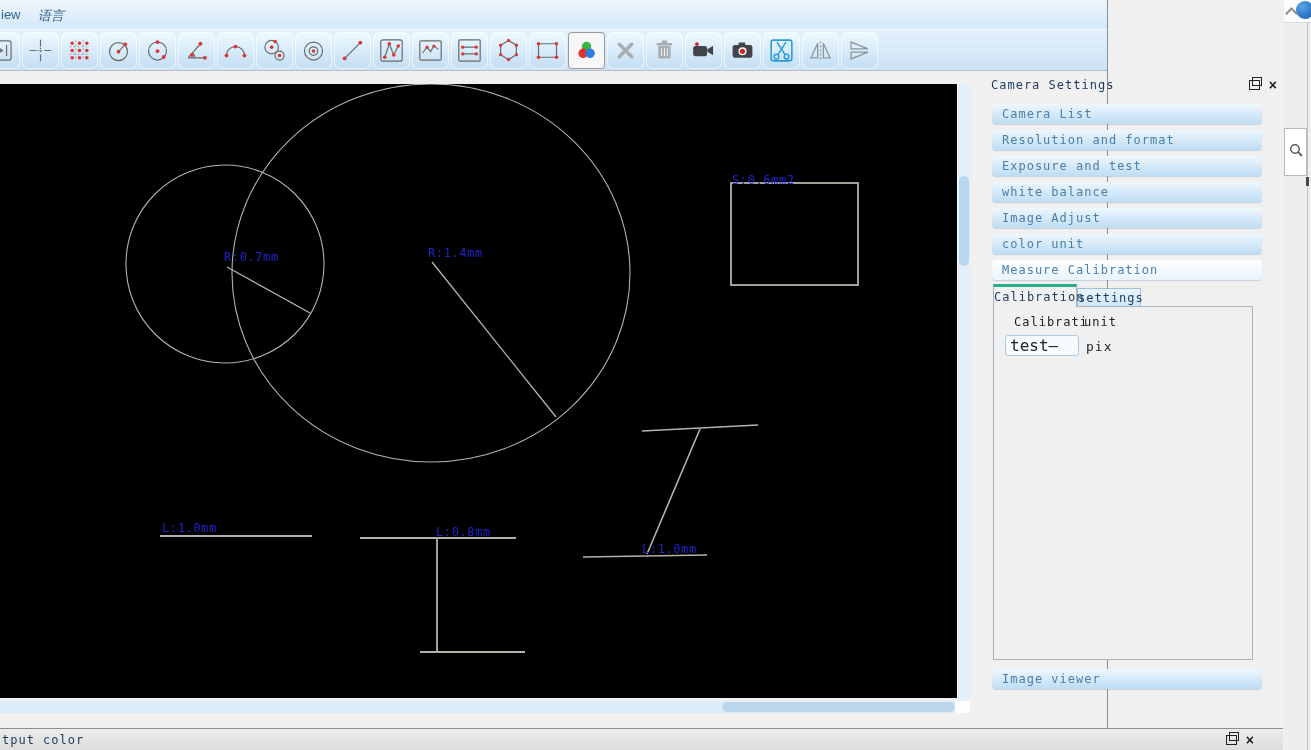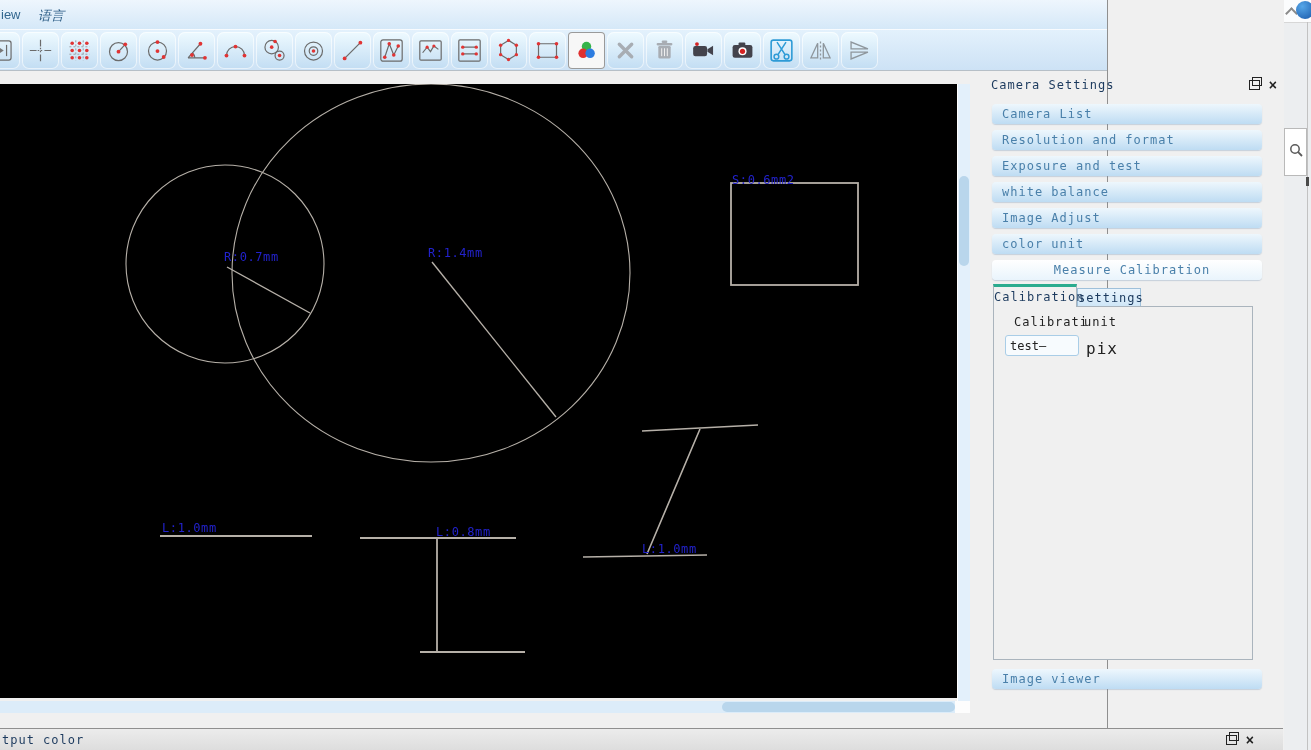--- a/index.html
+++ b/index.html
@@ -44,36 +44,36 @@
   .panel-title{position:absolute;left:6px;top:1px;font-size:12px;letter-spacing:1px;color:#1c3a5e;}
   .win-ctrl{position:absolute;top:3px;display:flex;gap:9px;align-items:center;}
   .panel .win-ctrl{right:6px;}
   .ico-float{width:9px;height:8px;border:1px solid #222;position:relative;background:transparent;}
   .ico-float::before{content:"";position:absolute;left:2px;top:-4px;width:8px;height:7px;border:1px solid #222;}
   .ico-close{font-size:14px;line-height:10px;color:#222;font-weight:bold;}
 
   .pbtn{position:absolute;left:7px;width:270px;height:20px;border-radius:4px;padding-left:10px;box-sizing:border-box;
         background:linear-gradient(#eef7fd,#bedcf3);box-shadow:0 1px 1px rgba(120,150,180,.35);
         color:#4a80aa;font-size:12px;line-height:20px;letter-spacing:1px;white-space:nowrap;}
-  .pbtn.expanded{background:linear-gradient(#ffffff,#e9f4fc);text-align:center;}
+  .pbtn.expanded{background:linear-gradient(#ffffff,#e9f4fc);}
 
   .tab{position:absolute;font-size:12px;letter-spacing:1px;color:#1c3a5e;text-align:center;box-sizing:border-box;}
   .tab.active{left:8px;top:207px;width:84px;height:23px;line-height:20px;background:#f0f0f0;
               border:1px solid #aab4bd;border-top:3px solid #2aab8e;border-bottom:none;z-index:2;}
   .tab.idle{left:92px;top:211px;width:64px;height:19px;line-height:18px;background:linear-gradient(#eaf4fc,#cfe6f7);
             border:1px solid #9fc0da;}
 
   .tab-content{position:absolute;left:8px;top:229px;width:260px;height:354px;background:#f0f0f0;
                border:1px solid #aab4bd;box-sizing:border-box;}
   .col-head{position:absolute;top:8px;font-size:12px;letter-spacing:1px;color:#222;}
   .col-head.c0{left:20px;}
   .col-head.c1{left:90px;}
   .cal-input{position:absolute;left:11px;top:28px;width:68px;height:19px;border:1px solid #a9cde7;border-radius:3px;
-             background:#f7fbfe;font-family:"DejaVu Sans Mono",monospace;font-size:12px;color:#222;padding:0 0 0 4px;outline:none;}
-  .cell-unit{position:absolute;left:92px;top:32px;font-size:16px;letter-spacing:1px;color:#222;text-align:right;}
+             background:#f7fbfe;font-family:"DejaVu Sans Mono",monospace;font-size:16px;color:#222;padding:0 0 0 4px;outline:none;}
+  .cell-unit{position:absolute;left:92px;top:32px;font-size:13px;letter-spacing:1px;color:#222;text-align:right;}
 
   .pbtn.b-img{top:592px;}
   .pbtn.b-disp{top:654px;}
 
   
   .bottom-bar{position:absolute;left:0;top:728px;width:1283px;height:22px;background:linear-gradient(#ececec,#dddddd);
               border-top:1px solid #8f8f8f;box-sizing:border-box;}
   .bottom-bar .title{position:absolute;left:2px;top:4px;font-size:12px;letter-spacing:1px;color:#1c3a5e;}
   .bottom-bar .win-ctrl{right:29px;top:6px;}
 

